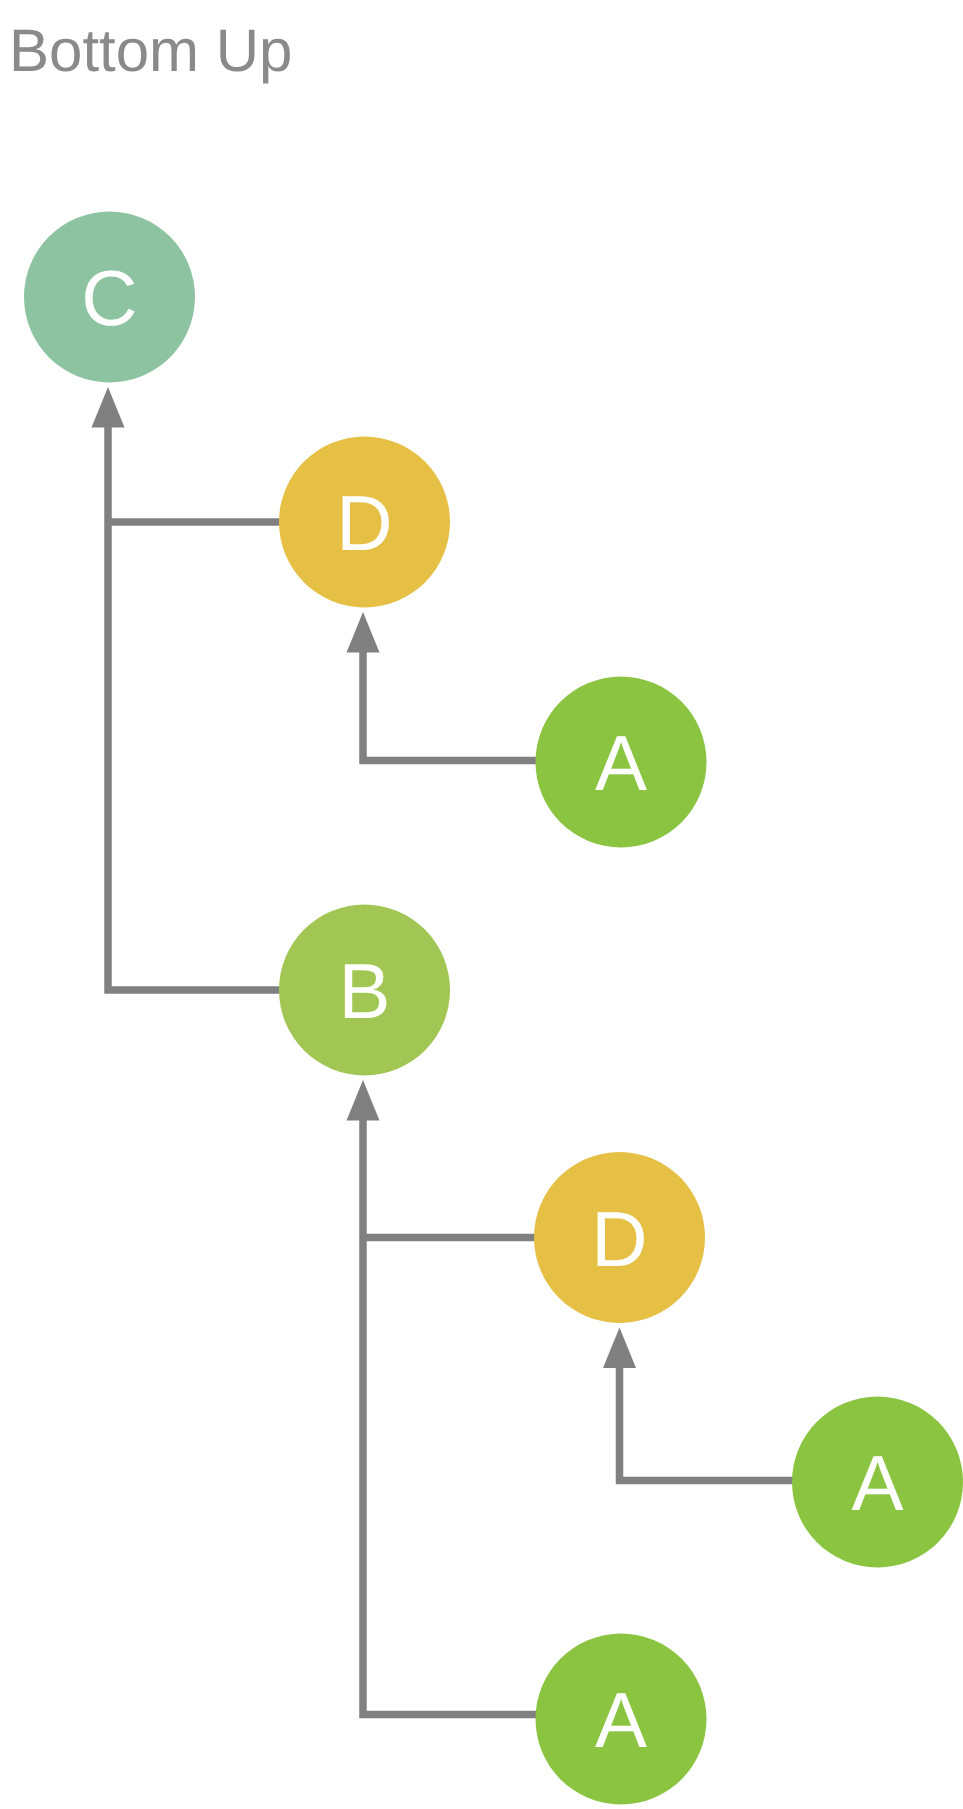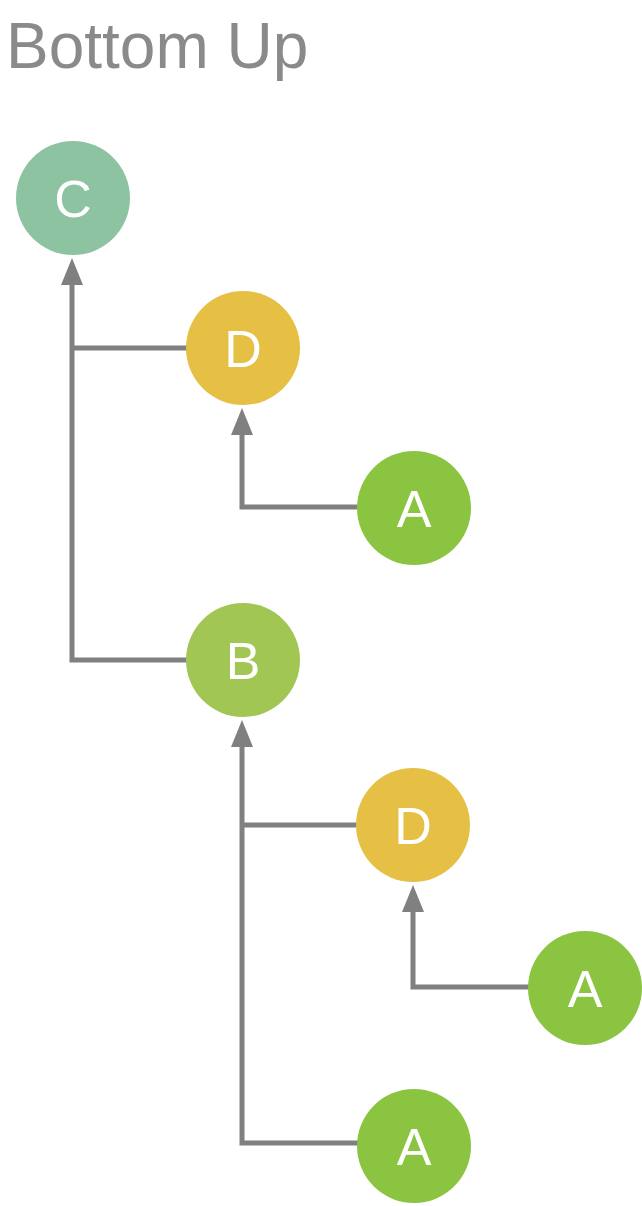--- a/index.html
+++ b/index.html
@@ -12,21 +12,21 @@
     width: 642px;
     height: 1206px;
     background: #ffffff;
     overflow: hidden;
     font-family: "Liberation Sans", "DejaVu Sans", sans-serif;
   }
   .page-title {
     position: absolute;
     left: 6px;
     top: 14px;
-    font-size: 64px;
+    font-size: 40px;
     font-weight: 300;
     letter-spacing: 0px;
     line-height: 1;
     user-select: none;
   }
   svg.diagram {
     position: absolute;
     left: 0;
     top: 0;
     width: 642px;

